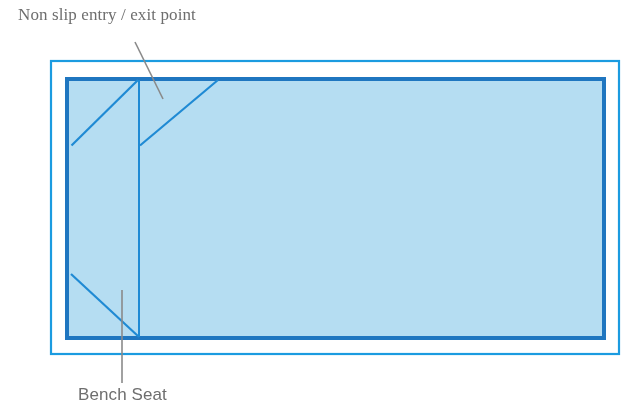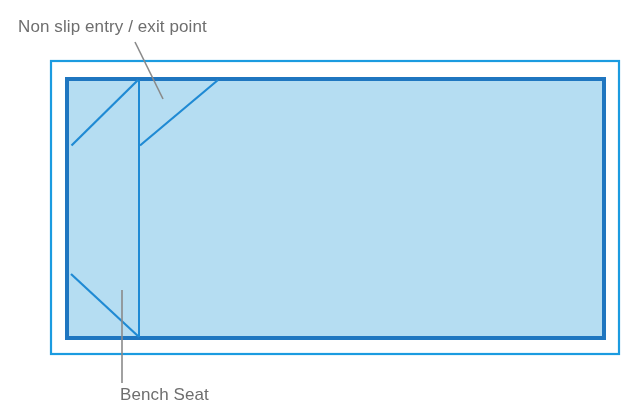--- a/index.html
+++ b/index.html
@@ -32,26 +32,26 @@
     font-family: "Liberation Sans", sans-serif;
     font-size: 17px;
     font-stretch: condensed;
     letter-spacing: 0.1px;
     white-space: nowrap;
     line-height: 1;
     -webkit-font-smoothing: antialiased;
   }
   #label-nonslip {
     left: 18px;
-    top: 18px;
+    top: 6px;
+    font-family: Liberation Serif, serif;
   }
   #label-bench {
     left: 78px;
     top: 386px;
-    margin-left: 42px;
   }
 </style>
 </head>
 <body>
 
 <div id="stage">
 
   <svg id="diagram-svg" viewBox="0 0 642 420" xmlns="http://www.w3.org/2000/svg">
 
     <rect x="51" y="61" width="568" height="293" fill="none" stroke="#1b9be0" stroke-width="2.2"></rect>

